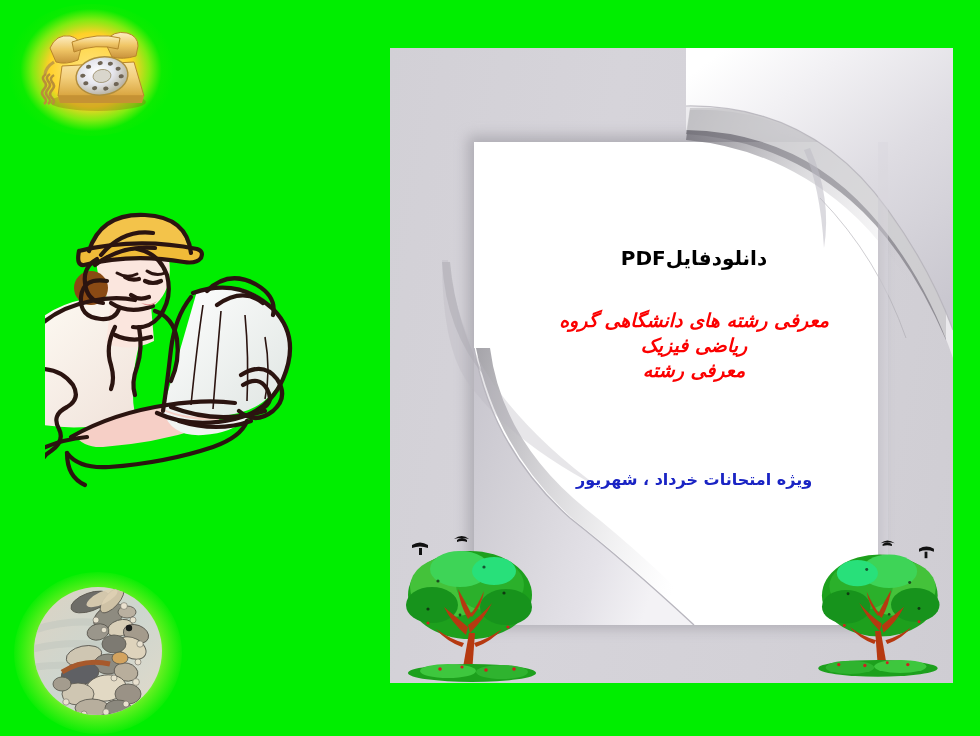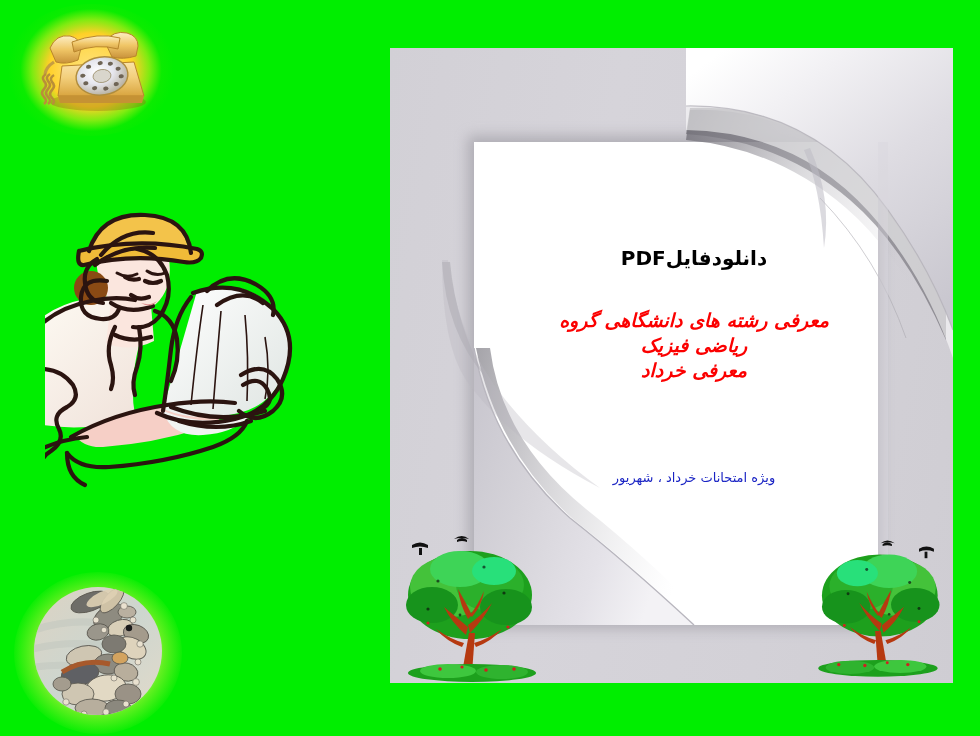--- a/index.html
+++ b/index.html
@@ -59,21 +59,21 @@
   .hdr-pdf{
     position:absolute;left:0;right:0;top:60px;
     font-size:20px;font-weight:bold;color:#000000;letter-spacing:0;
   }
   .red-block{
     position:absolute;left:0;right:0;top:122px;
     font-size:19px;font-weight:bold;color:#fb0000;line-height:1.32;font-style:italic;
   }
   .blue-block{
     position:absolute;left:0;right:0;top:284px;
-    font-size:13px;font-weight:normal;color:#1a24c4;line-height:1.3;
+    font-size:16px;font-weight:bold;color:#1a24c4;line-height:1.3;
   }
   .maroon-block{
     position:absolute;left:4px;right:0;top:390px;
     font-size:23px;font-weight:bold;color:#6d1240;letter-spacing:0;
   }
 
   
   .tree{position:absolute;bottom:0;}
   #tree-left{left:8px;bottom:0;width:150px;height:160px;}
   #tree-right{right:6px;bottom:0;width:140px;height:160px;transform:scaleX(-1);}
@@ -344,21 +344,21 @@
       <path d="M420 100 q22 50 14 100 q-4 -62 -20 -98 z" fill="#bebcc4" opacity=".55"></path>
     </svg>
 
     <div id="text-block">
 
       <div class="hdr-pdf">دانلودفایلPDF</div>
 
       <div class="red-block">
         <div>معرفی رشته های دانشگاهی گروه</div>
         <div>ریاضی فیزیک</div>
-        <div>معرفی خرداد</div>
+        <div>معرفی رشته</div>
       </div>
 
       <div class="blue-block">
         <div>ویژه امتحانات خرداد ، شهریور</div>
       </div>
 
     </div>
 
     <svg id="tree-left" class="tree" viewBox="0 0 150 160">
 

